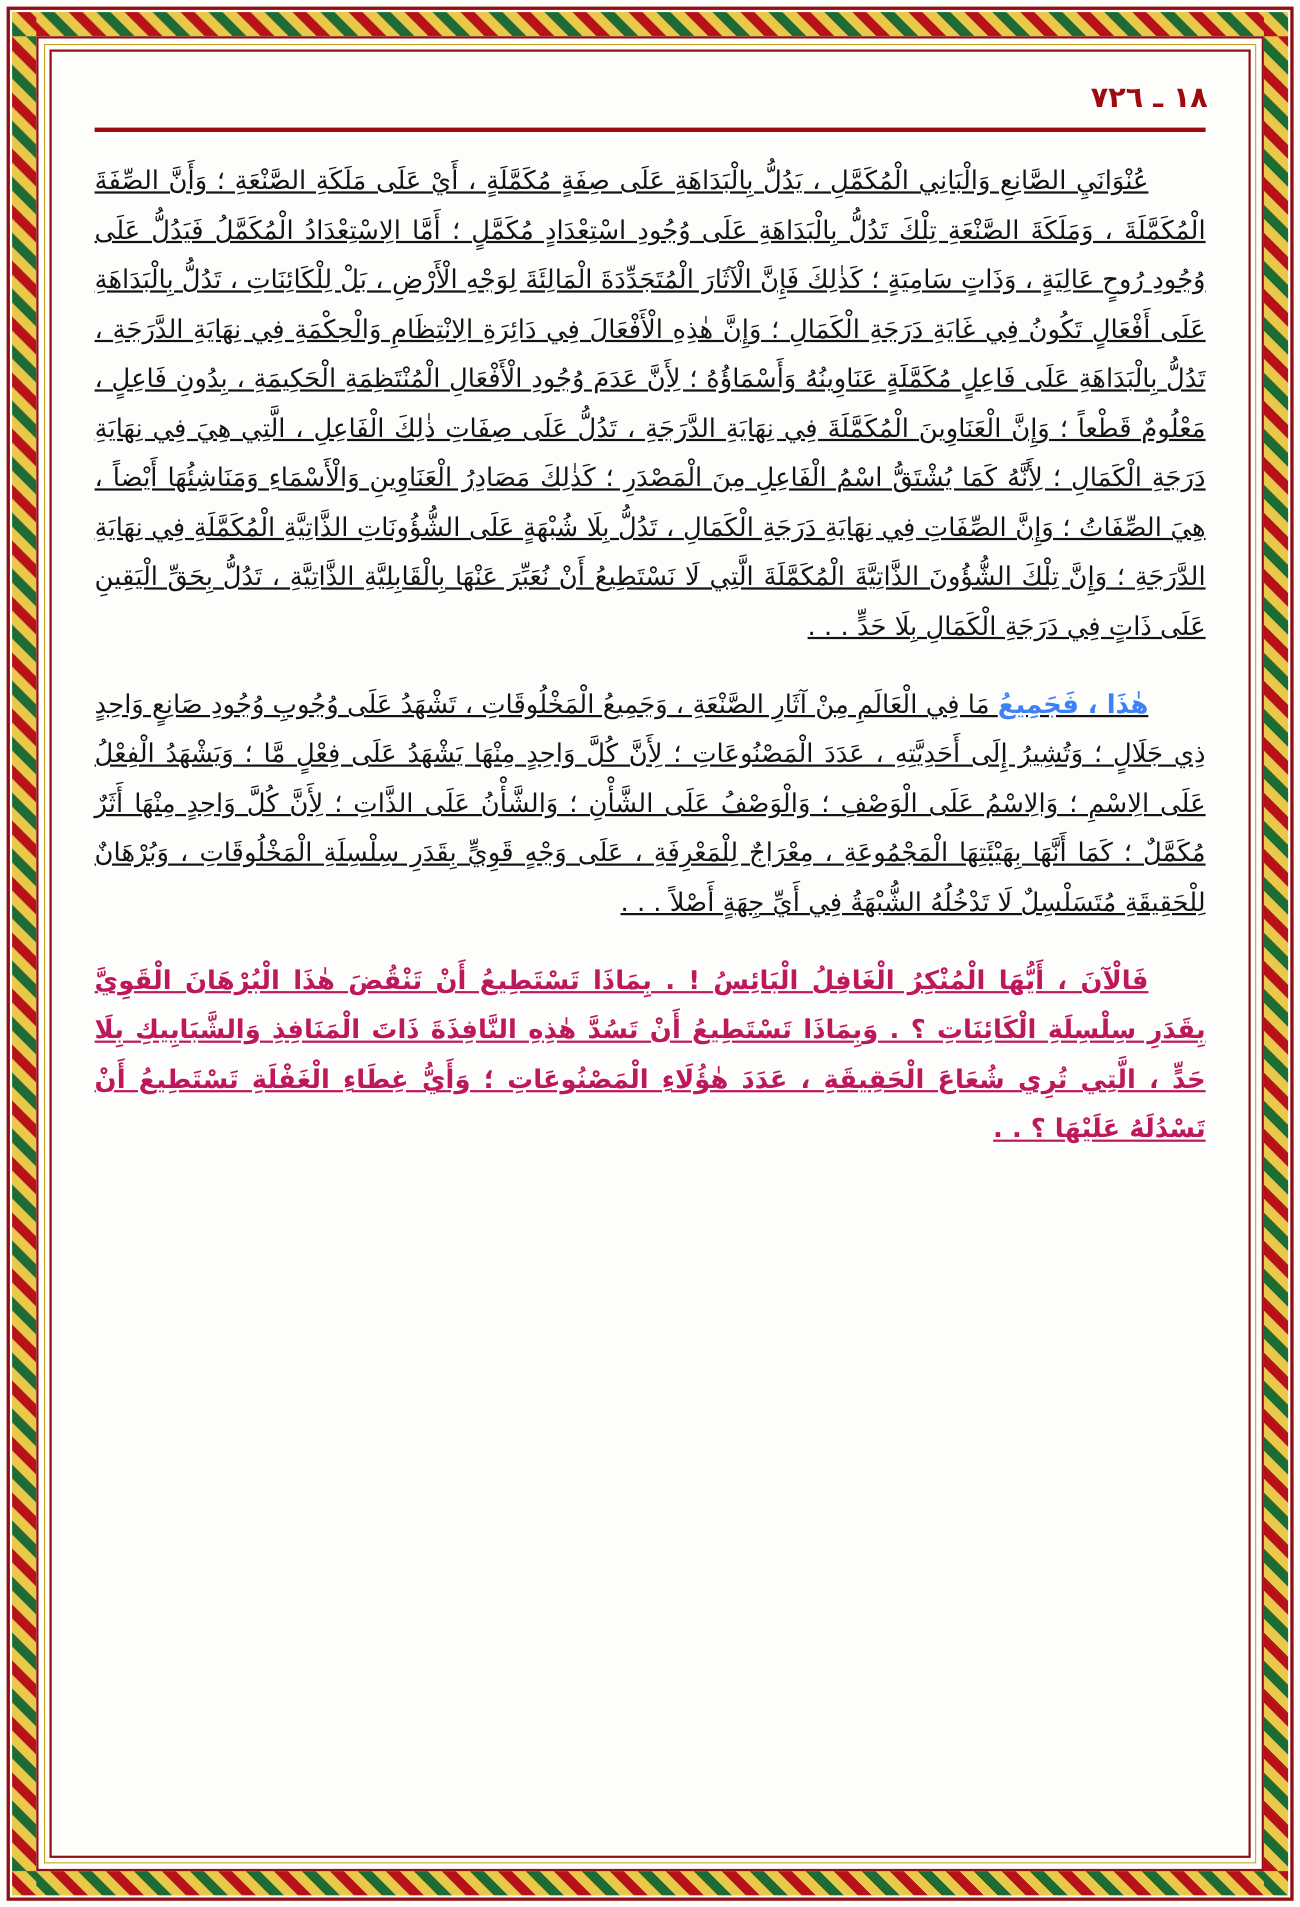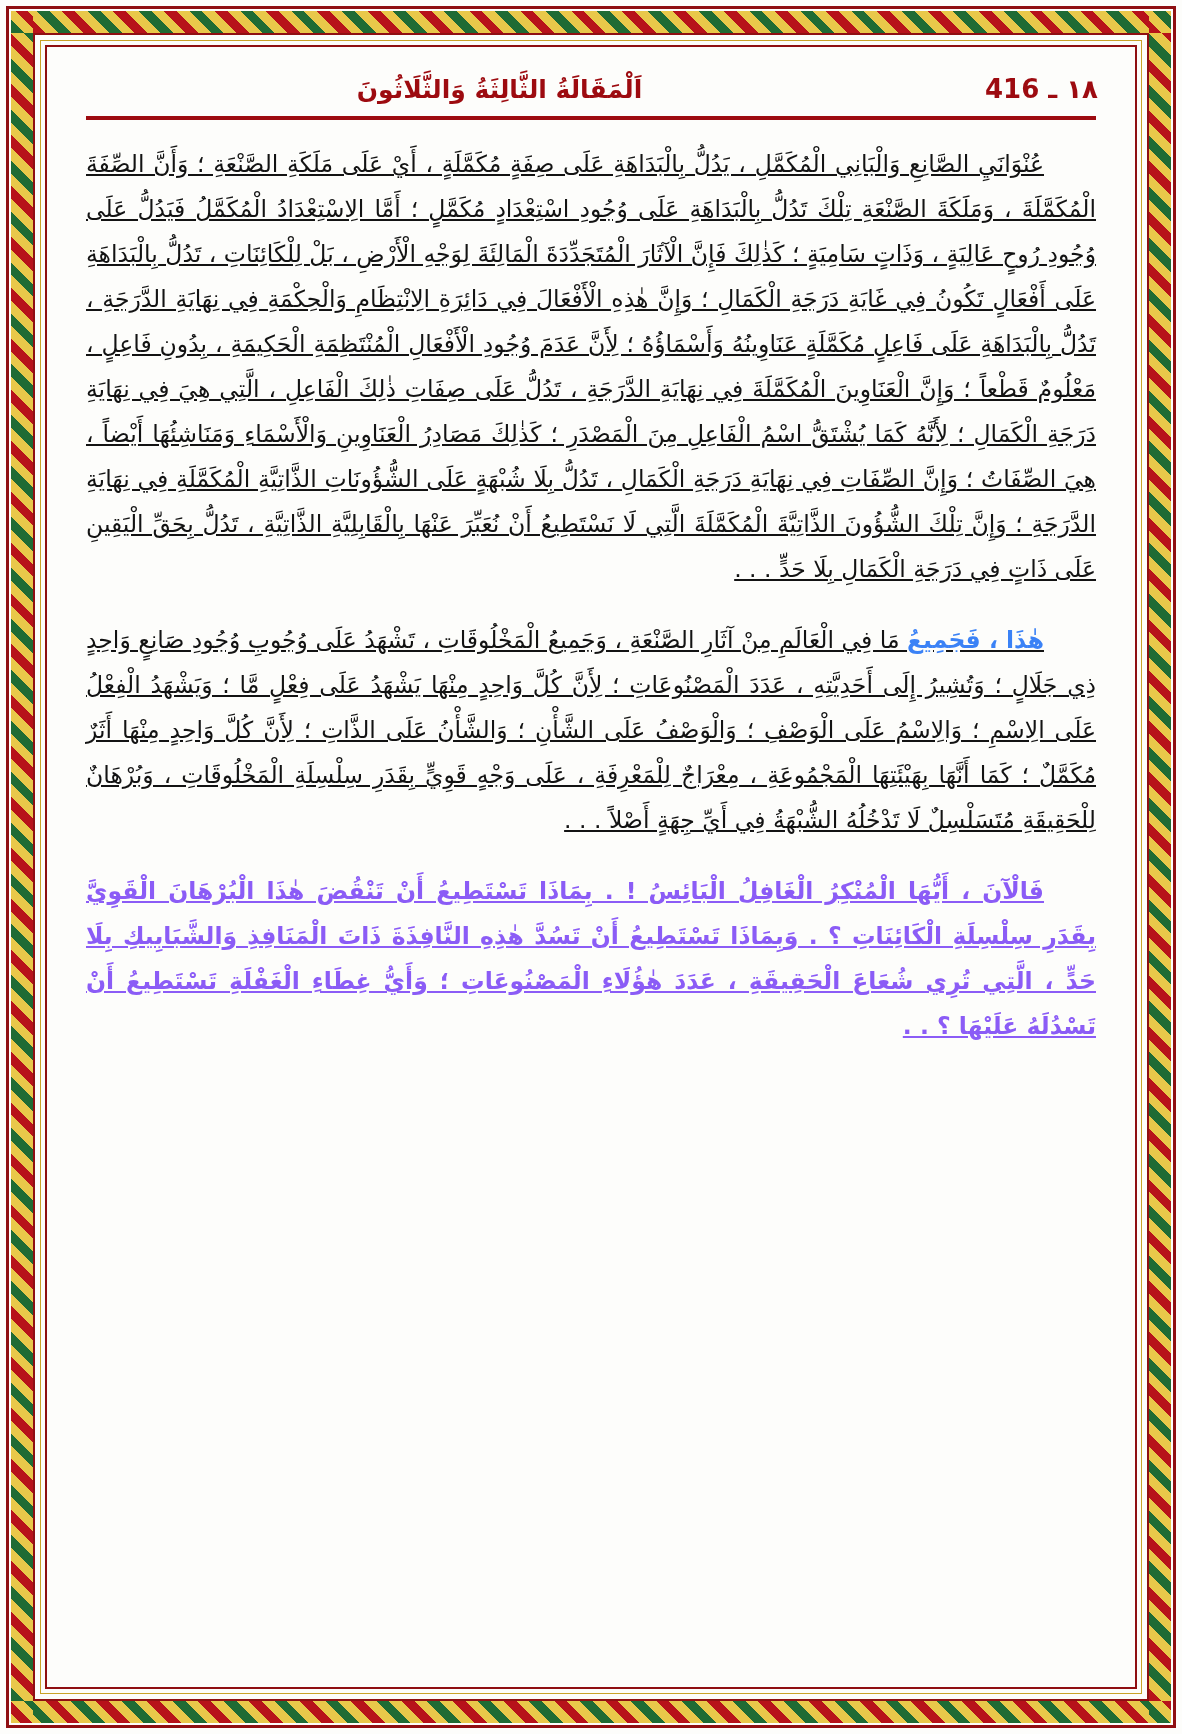--- a/index.html
+++ b/index.html
@@ -112,21 +112,21 @@
     color: #131313;
     margin: 0 0 26px 0;
     text-align: justify;
     text-justify: inter-word;
   }
   .para.indent {
     text-indent: 52px;
     text-decoration: underline;
   }
   .para-red {
-    color: #8b5cf6;
+    color: #be185d;
     font-weight: bold;
   }
   .inline-red {
     color: #3b82f6;
     font-weight: bold;
   }
   .para.last {
     margin-bottom: 0;
   }
 </style>
@@ -137,22 +137,21 @@
 
   <div class="border-outer"></div>
   <div class="border-band"></div>
   <div class="border-band-inner-mask"></div>
   <div class="border-thin-1"></div>
   <div class="border-thin-2"></div>
 
   <div class="content">
 
     <div class="header">
-      <span class="page-number">١٨ ـ 416</span>
-      <span class="header-title">اَلْمَقَالَةُ الثَّالِثَةُ وَالثَّلَاثُونَ</span>
+      <span class="page-number">١٨ ـ ٧٢٦</span>
     </div>
     <div class="header-rule"></div>
 
     <div class="body">
 
       <p class="para indent">عُنْوَانَيِ الصَّانِعِ وَالْبَانِي الْمُكَمَّلِ ، يَدُلُّ بِالْبَدَاهَةِ عَلَى صِفَةٍ مُكَمَّلَةٍ ، أَيْ عَلَى مَلَكَةِ الصَّنْعَةِ ؛ وَأَنَّ الصِّفَةَ الْمُكَمَّلَةَ ، وَمَلَكَةَ الصَّنْعَةِ تِلْكَ تَدُلُّ بِالْبَدَاهَةِ عَلَى وُجُودِ اسْتِعْدَادٍ مُكَمَّلٍ ؛ أَمَّا الِاسْتِعْدَادُ الْمُكَمَّلُ فَيَدُلُّ عَلَى وُجُودِ رُوحٍ عَالِيَةٍ ، وَذَاتٍ سَامِيَةٍ ؛ كَذٰلِكَ فَإِنَّ الْآثَارَ الْمُتَجَدِّدَةَ الْمَالِئَةَ لِوَجْهِ الْأَرْضِ ، بَلْ لِلْكَائِنَاتِ ، تَدُلُّ بِالْبَدَاهَةِ عَلَى أَفْعَالٍ تَكُونُ فِي غَايَةِ دَرَجَةِ الْكَمَالِ ؛ وَإِنَّ هٰذِهِ الْأَفْعَالَ فِي دَائِرَةِ الِانْتِظَامِ وَالْحِكْمَةِ فِي نِهَايَةِ الدَّرَجَةِ ، تَدُلُّ بِالْبَدَاهَةِ عَلَى فَاعِلٍ مُكَمَّلَةٍ عَنَاوِينُهُ وَأَسْمَاؤُهُ ؛ لِأَنَّ عَدَمَ وُجُودِ الْأَفْعَالِ الْمُنْتَظِمَةِ الْحَكِيمَةِ ، بِدُونِ فَاعِلٍ ، مَعْلُومٌ قَطْعاً ؛ وَإِنَّ الْعَنَاوِينَ الْمُكَمَّلَةَ فِي نِهَايَةِ الدَّرَجَةِ ، تَدُلُّ عَلَى صِفَاتِ ذٰلِكَ الْفَاعِلِ ، الَّتِي هِيَ فِي نِهَايَةِ دَرَجَةِ الْكَمَالِ ؛ لِأَنَّهُ كَمَا يُشْتَقُّ اسْمُ الْفَاعِلِ مِنَ الْمَصْدَرِ ؛ كَذٰلِكَ مَصَادِرُ الْعَنَاوِينِ وَالْأَسْمَاءِ وَمَنَاشِئُهَا أَيْضاً ، هِيَ الصِّفَاتُ ؛ وَإِنَّ الصِّفَاتِ فِي نِهَايَةِ دَرَجَةِ الْكَمَالِ ، تَدُلُّ بِلَا شُبْهَةٍ عَلَى الشُّؤُونَاتِ الذَّاتِيَّةِ الْمُكَمَّلَةِ فِي نِهَايَةِ الدَّرَجَةِ ؛ وَإِنَّ تِلْكَ الشُّؤُونَ الذَّاتِيَّةَ الْمُكَمَّلَةَ الَّتِي لَا نَسْتَطِيعُ أَنْ نُعَبِّرَ عَنْهَا بِالْقَابِلِيَّةِ الذَّاتِيَّةِ ، تَدُلُّ بِحَقِّ الْيَقِينِ عَلَى ذَاتٍ فِي دَرَجَةِ الْكَمَالِ بِلَا حَدٍّ . . .</p>
 
       <p class="para indent">
         <span class="inline-red">هٰذَا ، فَجَمِيعُ</span><span> مَا فِي الْعَالَمِ مِنْ آثَارِ الصَّنْعَةِ ، وَجَمِيعُ الْمَخْلُوقَاتِ ، تَشْهَدُ عَلَى وُجُوبِ وُجُودِ صَانِعٍ وَاحِدٍ ذِي جَلَالٍ ؛ وَتُشِيرُ إِلَى أَحَدِيَّتِهِ ، عَدَدَ الْمَصْنُوعَاتِ ؛ لِأَنَّ كُلَّ وَاحِدٍ مِنْهَا يَشْهَدُ عَلَى فِعْلٍ مَّا ؛ وَيَشْهَدُ الْفِعْلُ عَلَى الِاسْمِ ؛ وَالِاسْمُ عَلَى الْوَصْفِ ؛ وَالْوَصْفُ عَلَى الشَّأْنِ ؛ وَالشَّأْنُ عَلَى الذَّاتِ ؛ لِأَنَّ كُلَّ وَاحِدٍ مِنْهَا أَثَرٌ مُكَمَّلٌ ؛ كَمَا أَنَّهَا بِهَيْئَتِهَا الْمَجْمُوعَةِ ، مِعْرَاجٌ لِلْمَعْرِفَةِ ، عَلَى وَجْهٍ قَوِيٍّ بِقَدَرِ سِلْسِلَةِ الْمَخْلُوقَاتِ ، وَبُرْهَانٌ لِلْحَقِيقَةِ مُتَسَلْسِلٌ لَا تَدْخُلُهُ الشُّبْهَةُ فِي أَيِّ جِهَةٍ أَصْلاً . . .</span>
       </p>

